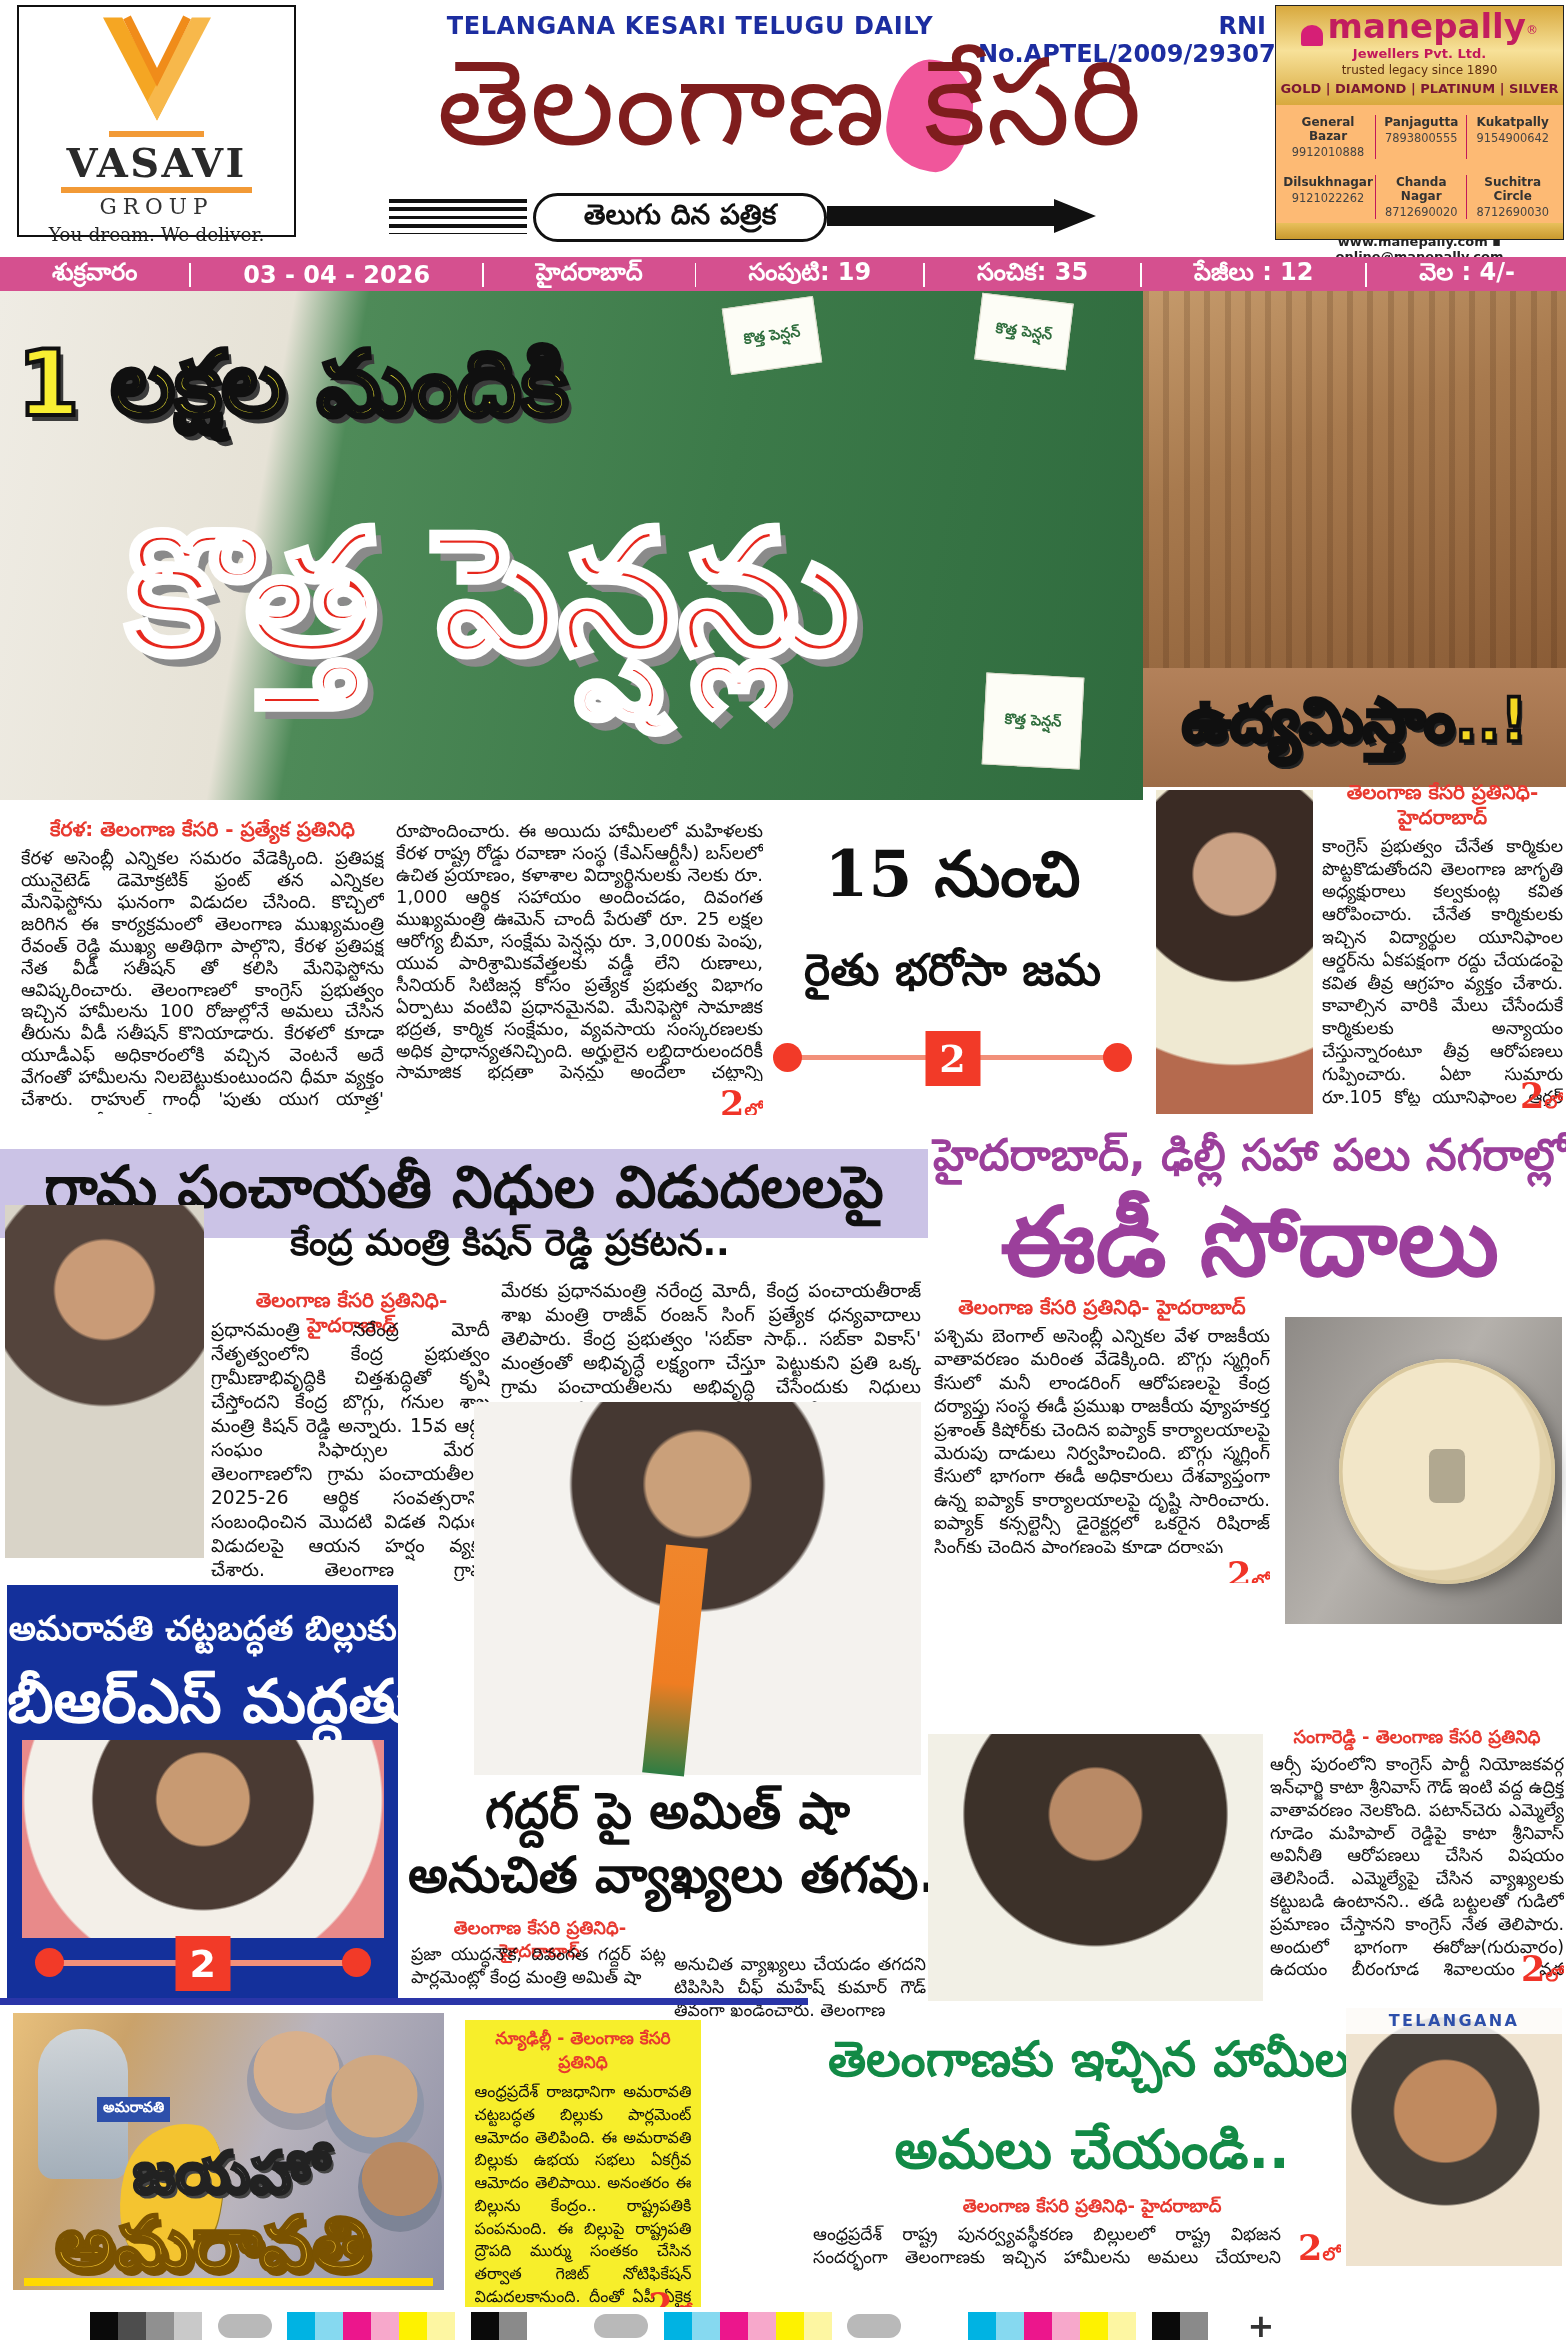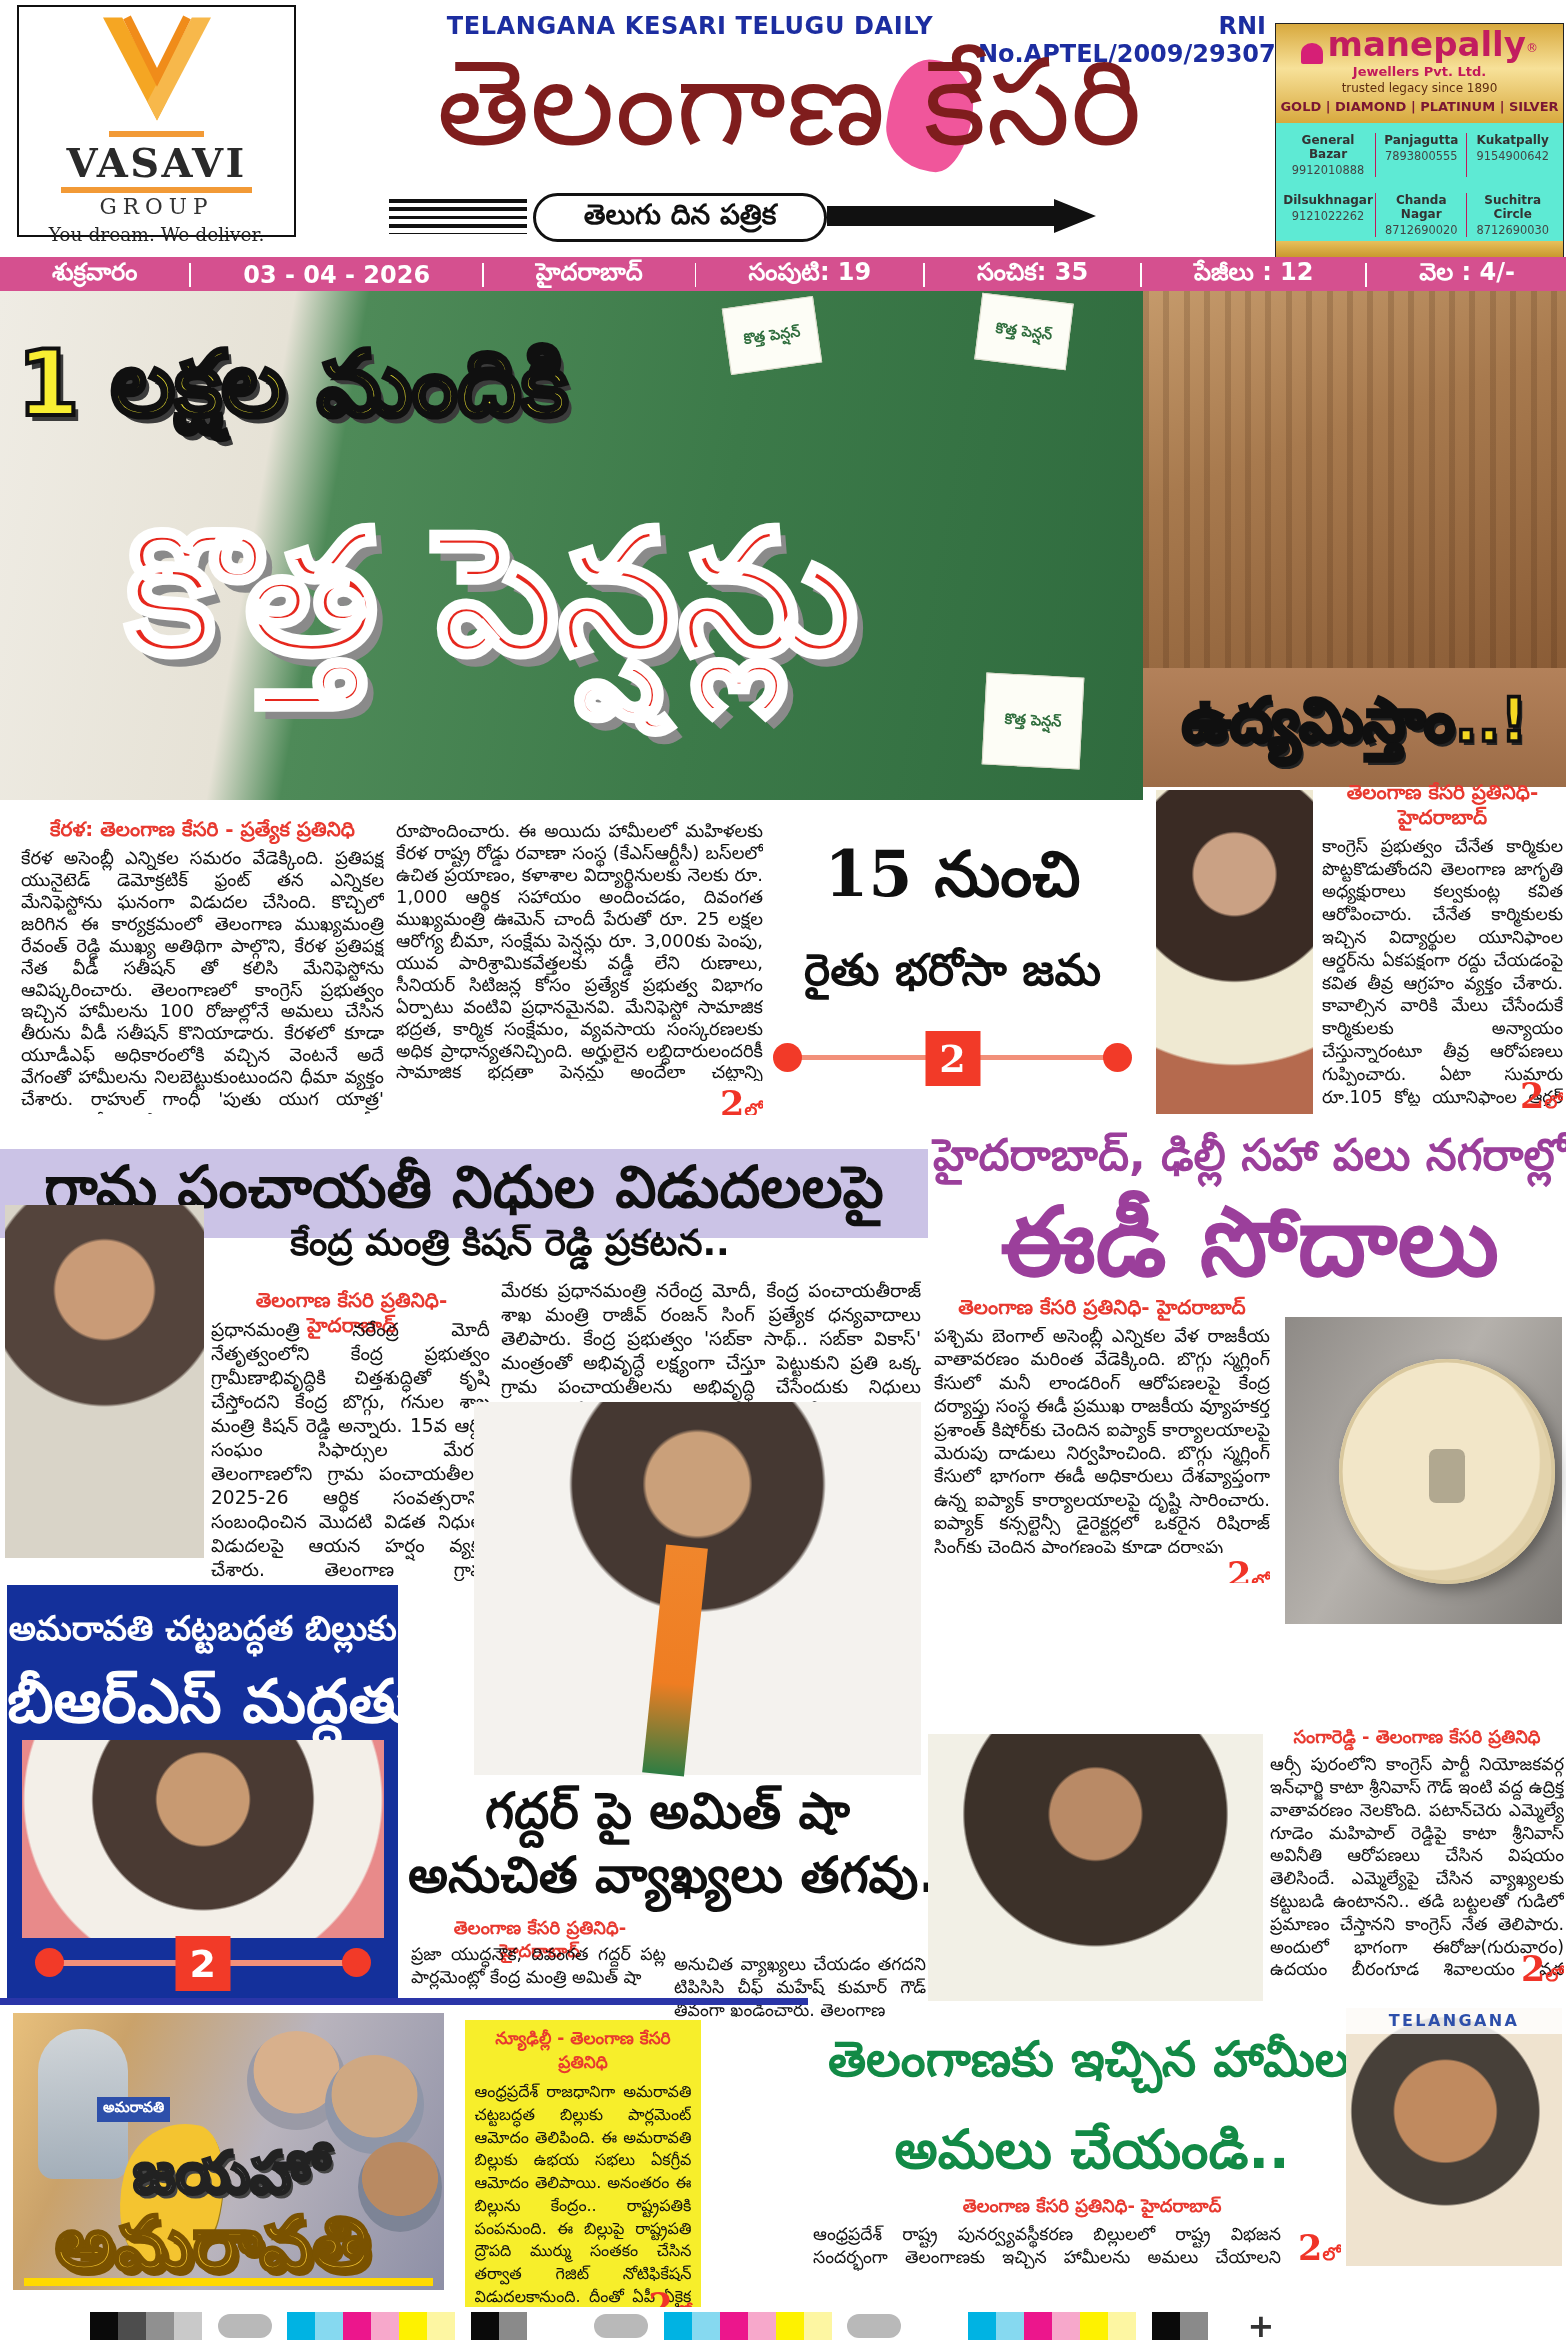--- a/index.html
+++ b/index.html
@@ -19,21 +19,21 @@
   .mast-rni{left:978px;top:12px;width:288px;font-size:24px;font-weight:bold;color:#1c2da0;text-align:right;}
   .mast-title{left:318px;top:37px;width:942px;height:156px;font-size:120px;line-height:1.1;font-weight:400;color:#7f1d1d;text-align:center;white-space:nowrap;}
   .mast-map{left:888px;top:60px;width:84px;height:111px;background:#f0569b;border-radius:46% 54% 38% 62%/55% 45% 60% 40%;transform:rotate(8deg);}
   .pen-row{left:389px;top:193px;width:762px;height:48px;}
   .pen-lines{position:absolute;left:0;top:6px;width:138px;height:35px;
      background:repeating-linear-gradient(#111 0 3.6px,#fff 3.6px 8.4px);}
   .pen-pill{position:absolute;left:144px;top:0;width:288px;height:43px;border:3.6px solid #111;border-radius:25px;background:#fff;
      display:flex;align-items:center;justify-content:center;font-size:28px;font-weight:900;color:#111;}
   .pen-shaft{position:absolute;left:438px;top:13px;width:228px;height:20.4px;background:#111;}
   .pen-nib{position:absolute;left:665px;top:6px;width:0;height:0;border-top:17.4px solid transparent;border-bottom:17.4px solid transparent;border-left:42px solid #111;}
-  .manepally-box{left:1275px;top:4.8px;width:287px;height:233px;border:1.8px solid #222;background:#5eead4;margin-top:18px;}
+  .manepally-box{left:1275px;top:4.8px;width:287px;height:233px;border:1.8px solid #222;background:#fdba74;}
   .mane-gold{height:96px;background:linear-gradient(180deg,#d8a93e 0%,#f7e199 45%,#d8a93e 100%);text-align:center;padding-top:3.6px;}
   .mane-brand{font-size:34px;font-weight:bold;color:#c21d5f;line-height:1.0;}
   .mane-sub{font-size:13px;color:#c2185b;font-weight:bold;}
   .mane-legacy{font-size:12px;color:#5d2c10;margin-top:2.4px;}
   .mane-cats{font-size:13px;font-weight:bold;color:#7a1633;margin-top:3.6px;}
   .mane-lotus{display:inline-block;width:21.6px;height:20.4px;background:#d61f76;border-radius:50% 50% 10% 10%;vertical-align:middle;margin-right:4.8px;}
   .mane-grid{display:grid;grid-template-columns:1fr 1fr 1fr;padding:9.6px 4.8px 0 4.8px;row-gap:15.6px;}
   .mane-cell{text-align:center;border-right:1.8px solid #c2185b;padding:0 2.4px;}
   .mane-cell:nth-child(3n){border-right:none;}
   .mane-name{font-size:12px;font-weight:bold;color:#333;}

